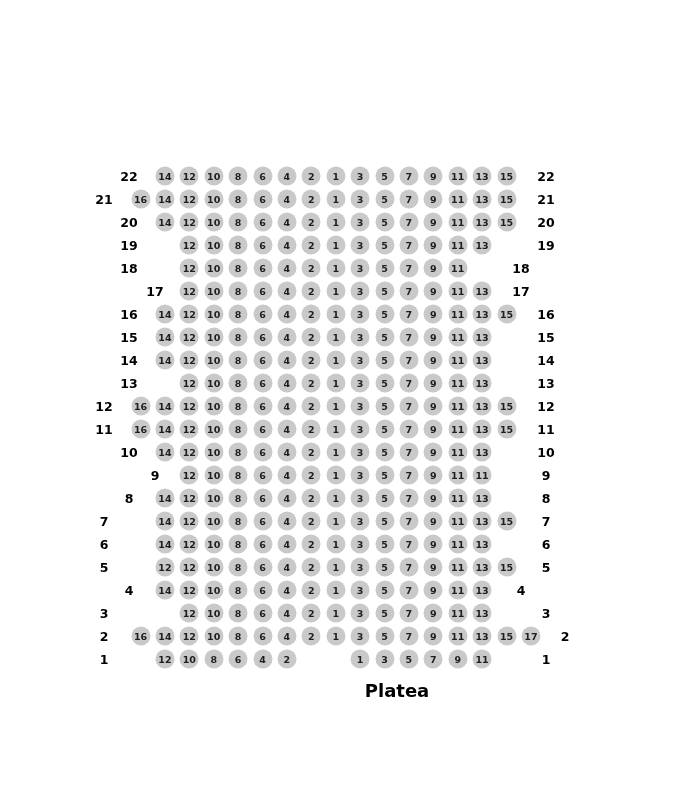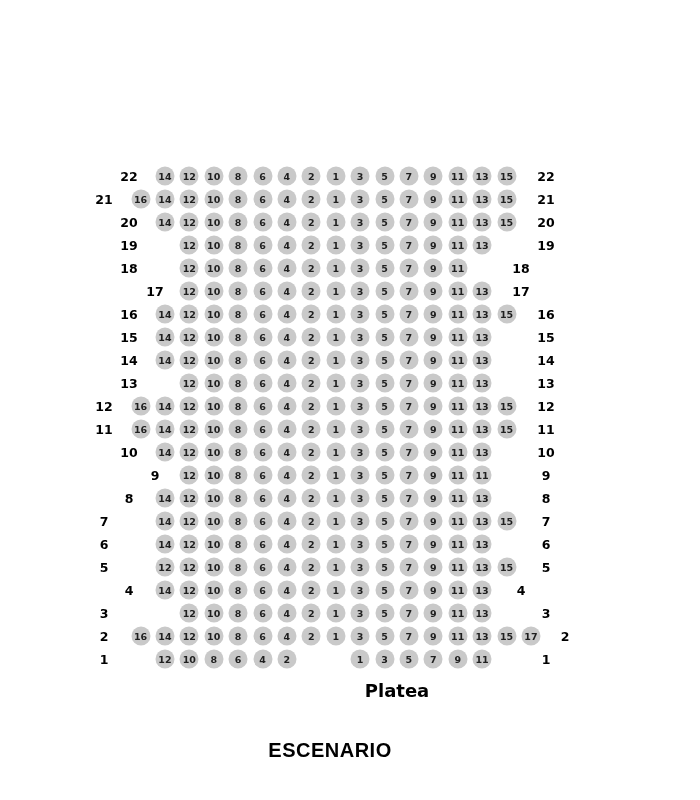--- a/index.html
+++ b/index.html
@@ -396,14 +396,13 @@
       <div class="seat" style="left: 262.5px; top: 659px;">4</div>
       <div class="seat" style="left: 286.9px; top: 659px;">2</div>
       <div class="seat" style="left: 360.1px; top: 659px;">1</div>
       <div class="seat" style="left: 384.5px; top: 659px;">3</div>
       <div class="seat" style="left: 408.9px; top: 659px;">5</div>
       <div class="seat" style="left: 433.3px; top: 659px;">7</div>
       <div class="seat" style="left: 457.7px; top: 659px;">9</div>
       <div class="seat" style="left: 482.1px; top: 659px;">11</div>
     </div>
   <div class="platea-label">Platea</div>
-  <div class="stage-label">ESCENARIO</div>
 </div>
 
 </body></html>

